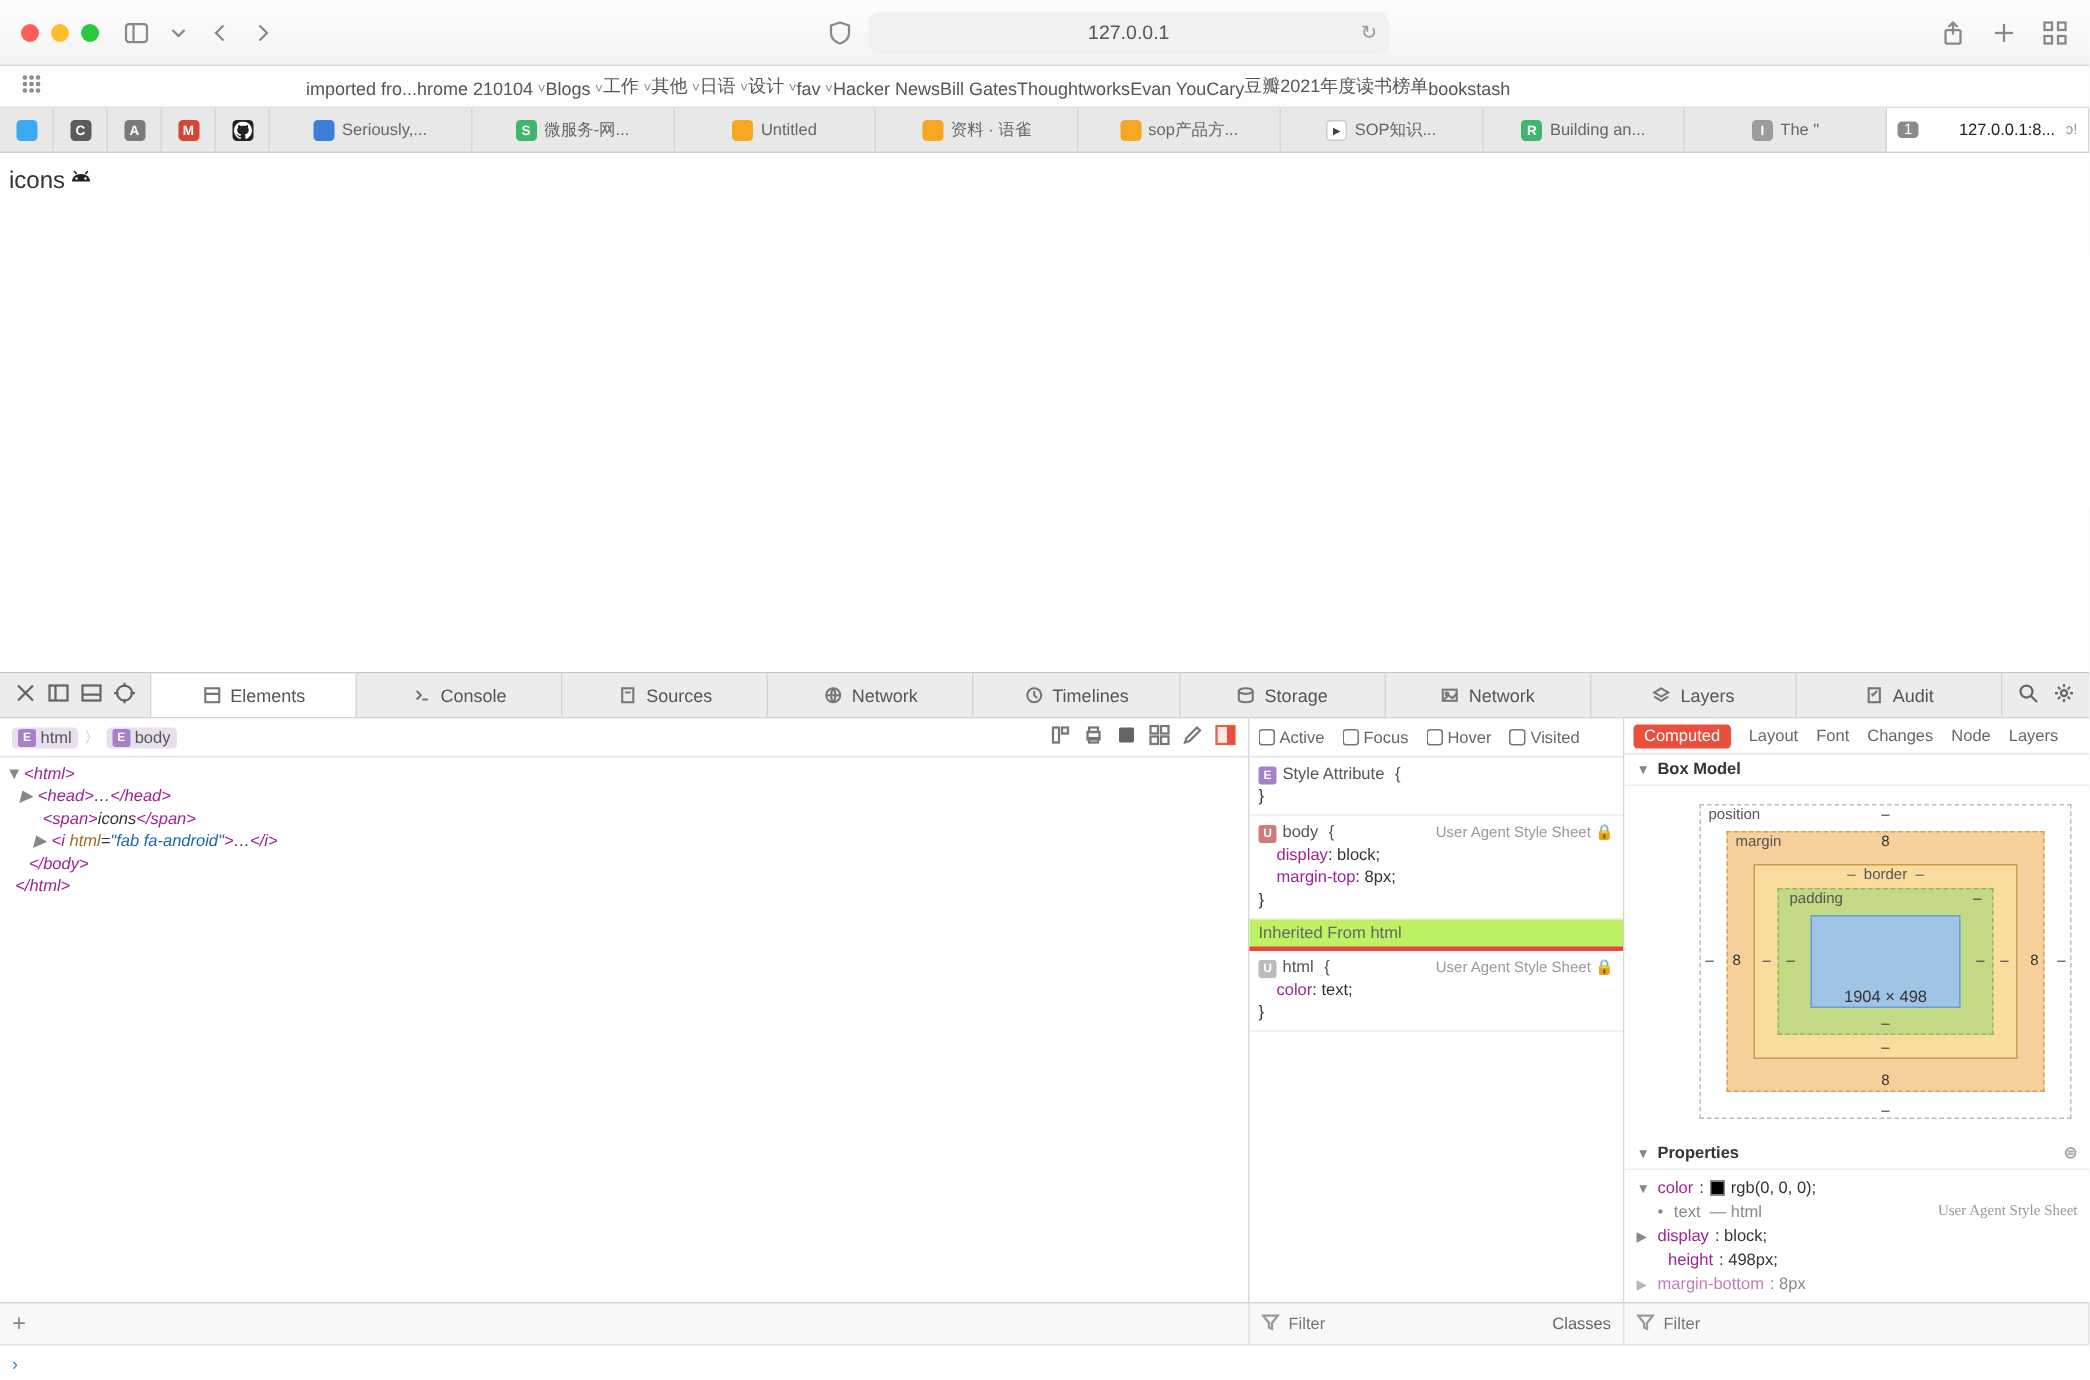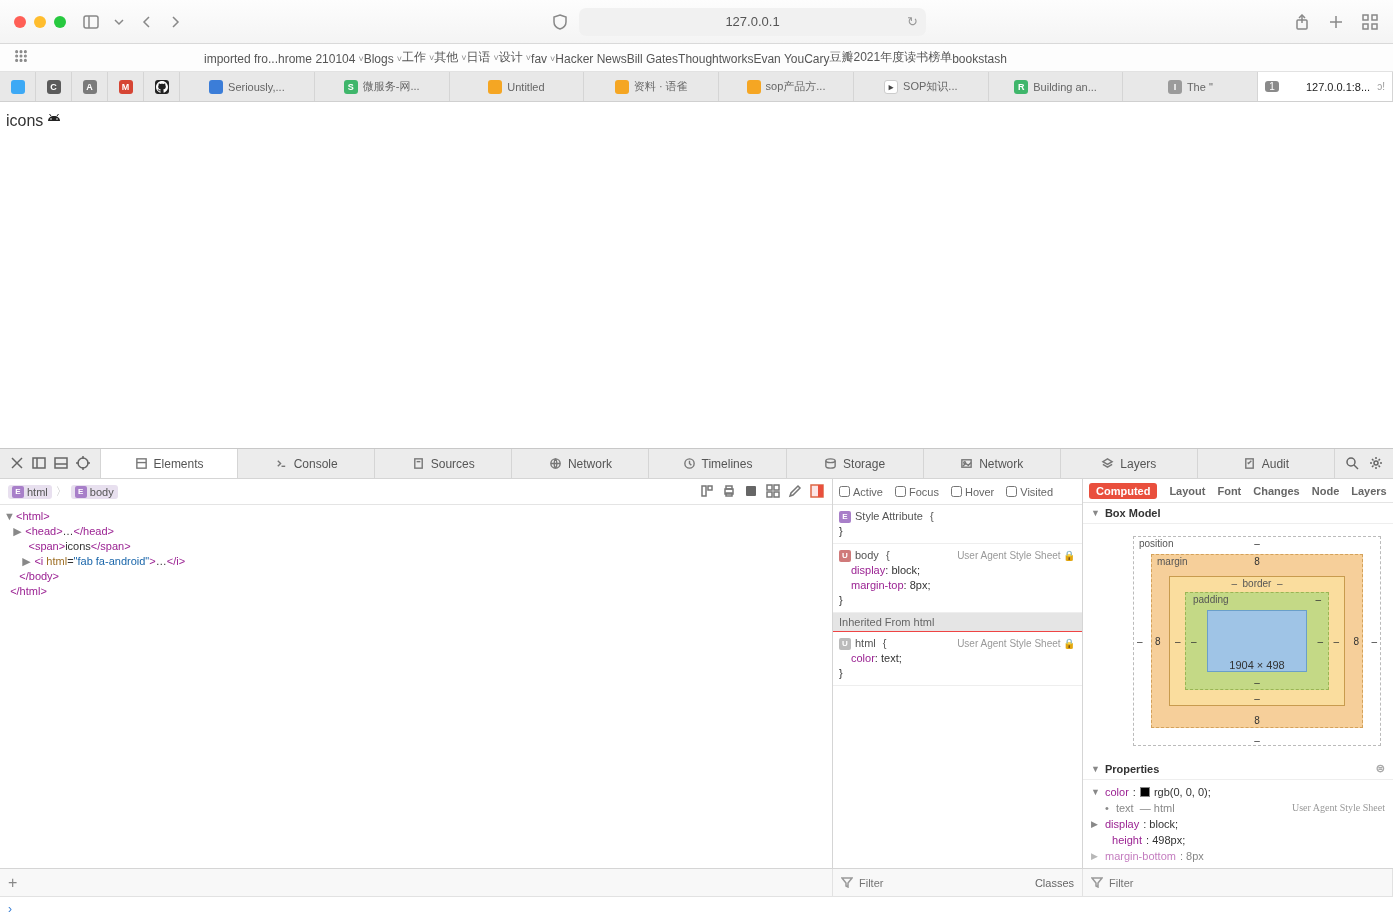--- a/index.html
+++ b/index.html
@@ -51,45 +51,45 @@
 .elements-pane { flex:1; display:flex; flex-direction:column; border-right:1px solid #d5d5d5; background:#fff; min-width:0;}
 .breadcrumb-row { height:26px; border-bottom:1px solid #e4e4e4; display:flex; align-items:center; padding:0 8px; gap:4px; font-size:11px; color:#555;}
 .bc-tag { background:#e8e0ef; border-radius:3px; padding:1px 4px; display:flex; align-items:center; gap:3px;}
 .bc-tag .e-badge { background:#a87fc9; color:#fff; border-radius:2px; width:12px; height:12px; display:flex; align-items:center; justify-content:center; font-size:8px; font-weight:700;}
 .bc-sep { color:#bbb; }
 .bc-tools { margin-left:auto; display:flex; gap:8px; }
 .bc-tools svg { width:14px;height:14px;stroke:#777;fill:none;stroke-width:1.5;}
 .bc-tools .rightmost { stroke:#d64; fill:#fce5e5; }
 
 .dom-tree { flex:1; padding:4px 4px; font-family: Menlo, monospace; font-size:11px; line-height:15px; color:#333; overflow:auto;}
-.dom-tree .row { white-space:pre; }
+.dom-tree .row { white-space:pre;font-style:italic; }
 .dom-tree .tag { color:#9b2393; }
 .dom-tree .attr-n { color:#9d6e23; }
 .dom-tree .attr-v { color:#1a66aa; }
 .dom-tree .sel { background:#dcdcdc; }
 .dom-tree .sel-after { color:#999; }
 .dom-tree .tri { color:#888; display:inline-block; width:9px;}
 
 .styles-pane { width:250px; border-right:1px solid #d5d5d5; background:#fff; display:flex; flex-direction:column;}
 .filter-bar-top { height:26px; border-bottom:1px solid #e4e4e4; display:flex; align-items:center; padding:0 6px; gap:12px; font-size:11px; color:#666;}
 .filter-bar-top label { display:flex; align-items:center; gap:3px;}
 .filter-bar-top input[type=checkbox]{ width:11px; height:11px;}
 .style-section { border-bottom:1px solid #eee; padding:4px 6px; font-family: Menlo, monospace; font-size:11px; line-height:15px;}
 .style-section .hdr { display:flex; align-items:center; gap:4px; color:#555;}
 .style-section .hdr .e-badge { background:#a87fc9; color:#fff; border-radius:2px; width:12px; height:12px; display:flex; align-items:center; justify-content:center; font-size:8px; font-weight:700;}
 .style-section .src { margin-left:auto; color:#999; font-family:-apple-system; font-size:10px; display:flex; gap:3px; align-items:center;}
 .style-section .lock { font-size:10px;}
 .style-section .prop { padding-left:12px; }
 .style-section .pn { color:#9b2393; }
 .style-section .pv { color:#333; }
-.inherit-hdr { background:#e5e5e5; padding:3px 6px; font-size:11px; color:#666; border-bottom:1px solid #ef4444;}
+.inherit-hdr { background:#bef264; padding:3px 6px; font-size:11px; color:#666; border-bottom:3px solid #ef4444;}
 
 .computed-pane { width:310px; background:#fff; display:flex; flex-direction:column;}
 .comp-tabs { height:26px; border-bottom:1px solid #e4e4e4; display:flex; align-items:center; padding:0 6px; gap:12px; font-size:11px;}
-.comp-tab { color:#666;font-weight:bold; }
+.comp-tab { color:#666; }
 .comp-tab.active { background:#e94f3d; color:#fff; padding:2px 7px; border-radius:3px; }
 .section-hdr { padding:4px 8px; font-size:11px; color:#333; font-weight:600; border-bottom:1px solid #eee; display:flex; align-items:center; gap:5px;}
 .section-hdr .tri { color:#888; font-size:9px;}
 .box-model-wrap { padding:12px; display:flex; justify-content:center; }
 .bm { width:260px; position:relative; font-family: Menlo, monospace; font-size:10px;margin-left:38px;}
 .bm .layer { position:absolute; border:1px dashed #999; display:flex; align-items:center; justify-content:center;}
 .bm .pos { inset:0; border:1px dashed #bbb;}
 .bm .margin { inset:18px; background:#f6cf9a; border:1px dashed #d4a25a;}
 .bm .border { inset:40px 36px; background:#fadd9e; border:1px solid #c89b4e;}
 .bm .padding { inset:56px 52px; background:#c4d986; border:1px dashed #9ab554;}

